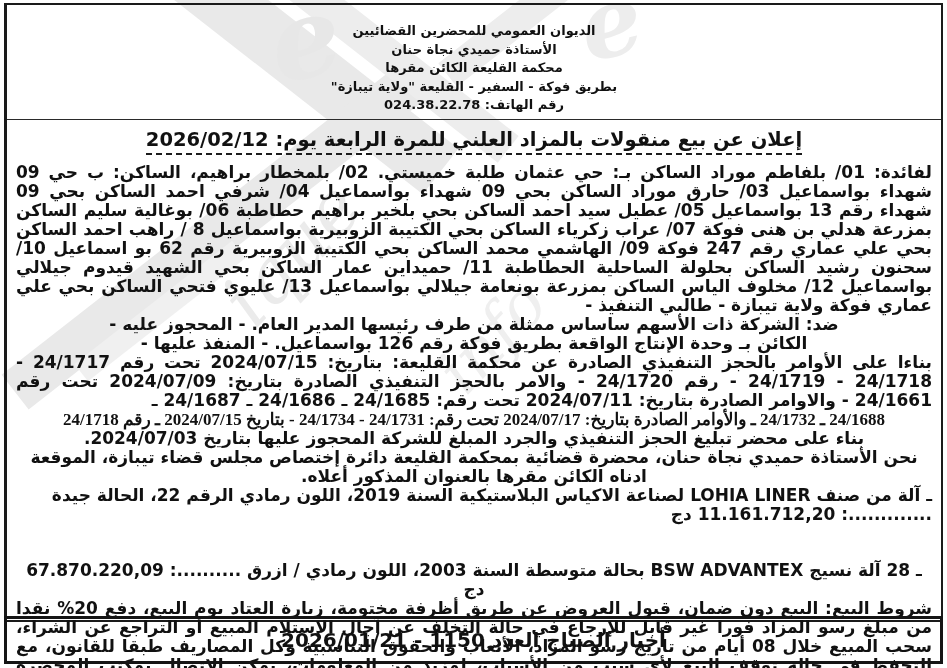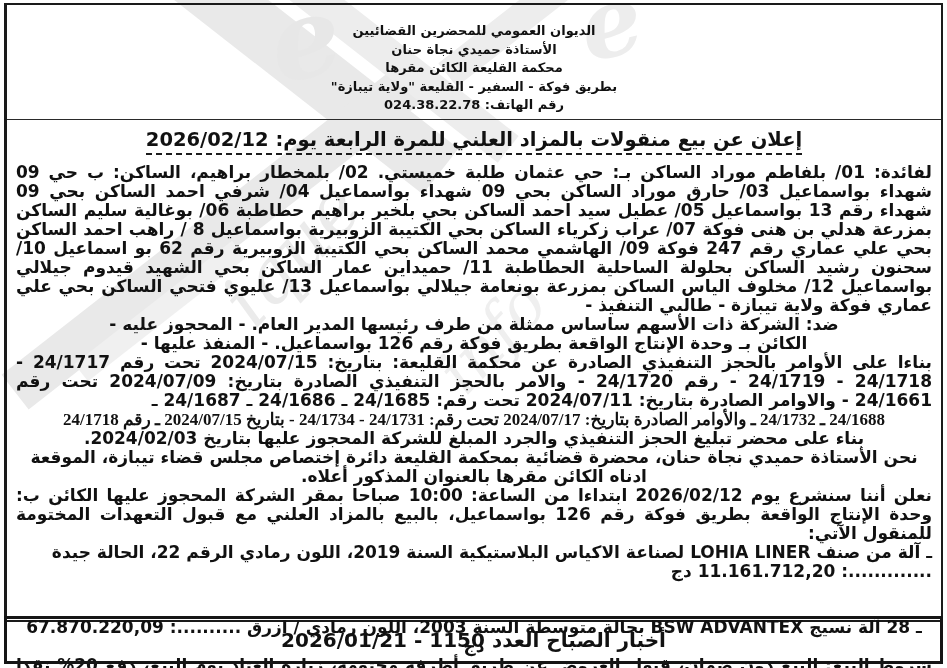--- a/index.html
+++ b/index.html
@@ -78,23 +78,22 @@
     <div class="title-row">
       <span>إعلان عن بيع منقولات بالمزاد العلني للمرة الرابعة يوم: 2026/02/12</span>
     </div>
 
     <div class="doc-body">
       <p>لفائدة: 01/ بلفاطم موراد الساكن بـ: حي عثمان طلبة خميستي. 02/ بلمخطار براهيم، الساكن: ب حي 09 شهداء بواسماعيل 03/ حارق موراد الساكن بحي 09 شهداء بواسماعيل 04/ شرفي احمد الساكن بحي 09 شهداء رقم 13 بواسماعيل 05/ عطيل سيد احمد الساكن بحي بلخير براهيم حطاطبة 06/ بوغالية سليم الساكن بمزرعة هدلي بن هنى فوكة 07/ عراب زكرياء الساكن بحي الكتيبة الزوبيرية بواسماعيل 8 / راهب احمد الساكن بحي علي عماري رقم 247 فوكة 09/ الهاشمي محمد الساكن بحي الكتيبة الزوبيرية رقم 62 بو اسماعيل 10/ سحنون رشيد الساكن بحلولة الساحلية الحطاطبة 11/ حميداين عمار الساكن بحي الشهيد قيدوم جيلالي بواسماعيل 12/ مخلوف الياس الساكن بمزرعة بونعامة جيلالي بواسماعيل 13/ عليوي فتحي الساكن بحي علي عماري فوكة ولاية تيبازة - طالبي التنفيذ -</p>
       <p class="line-right">ضد: الشركة ذات الأسهم ساساس ممثلة من طرف رئيسها المدير العام. - المحجوز عليه -</p>
       <p class="line-right">الكائن بـ وحدة الإنتاج الواقعة بطريق فوكة رقم 126 بواسماعيل. - المنفذ عليها -</p>
       <p>بناءا على الأوامر بالحجز التنفيذي الصادرة عن محكمة القليعة: بتاريخ: 2024/07/15 تحت رقم 24/1717 - 24/1718 - 24/1719 - رقم 24/1720 - والامر بالحجز التنفيذي الصادرة بتاريخ: 2024/07/09 تحت رقم 24/1661 - والاوامر الصادرة بتاريخ: 2024/07/11 تحت رقم: 24/1685 ـ 24/1686 ـ 24/1687 ـ</p>
       <p class="line-center">24/1688 ـ 24/1732 ـ والأوامر الصادرة بتاريخ: 2024/07/17 تحت رقم: 24/1731 - 24/1734 - بتاريخ 2024/07/15 ـ رقم 24/1718</p>
-      <p class="line-right">بناء على محضر تبليغ الحجز التنفيذي والجرد المبلغ للشركة المحجوز عليها بتاريخ 2024/02/03.</p>
+      <p class="line-right">بناء على محضر تبليغ الحجز التنفيذي والجرد المبلغ للشركة المحجوز عليها بتاريخ 2024/07/03.</p>
       <p class="line-right">نحن الأستاذة حميدي نجاة حنان، محضرة قضائية بمحكمة القليعة دائرة إختصاص مجلس قضاء تيبازة، الموقعة ادناه الكائن مقرها بالعنوان المذكور أعلاه.</p>
-      <p>نعلن أننا سنشرع يوم 2026/02/12 ابتداءا من الساعة: 10:00 صباحا بمقر الشركة المحجوز عليها الكائن ب: وحدة الإنتاج الواقعة بطريق فوكة رقم 126 بواسماعيل، بالبيع بالمزاد العلني مع قبول التعهدات المختومة للمنقول الآتي:</p>
       <div class="items">
         <div>ـ آلة من صنف LOHIA LINER لصناعة الاكياس البلاستيكية السنة 2019، اللون رمادي الرقم 22، الحالة جيدة .............: 11.161.712,20 دج</div>
         <div>ـ 28 آلة نسيج BSW ADVANTEX بحالة متوسطة السنة 2003، اللون رمادي / ازرق ..........: 67.870.220,09 دج</div>
       </div>
       <p>شروط البيع: البيع دون ضمان، قبول العروض عن طريق أظرفة مختومة، زيارة العتاد يوم البيع، دفع 20% نقدا من مبلغ رسو المزاد فورا غير قابل للإرجاع في حالة التخلف عن آجال الإستلام المبيع أو التراجع عن الشراء، سحب المبيع خلال 08 أيام من تاريخ رسو المزاد، الأتعاب والحقوق التناسبية وكل المصاريف طبقا للقانون، مع التحفظ في حالة توقف البيع لأي سبب من الأسباب، لمزيد من المعلومات، يمكن الإتصال بمكتب المحضرة القضائية بالعنوان والهاتف المذكورة أعلاه.</p>
       <p class="signature">المحضرة القضائية</p>
     </div>
   </div>
 
   <div class="footer-box">

